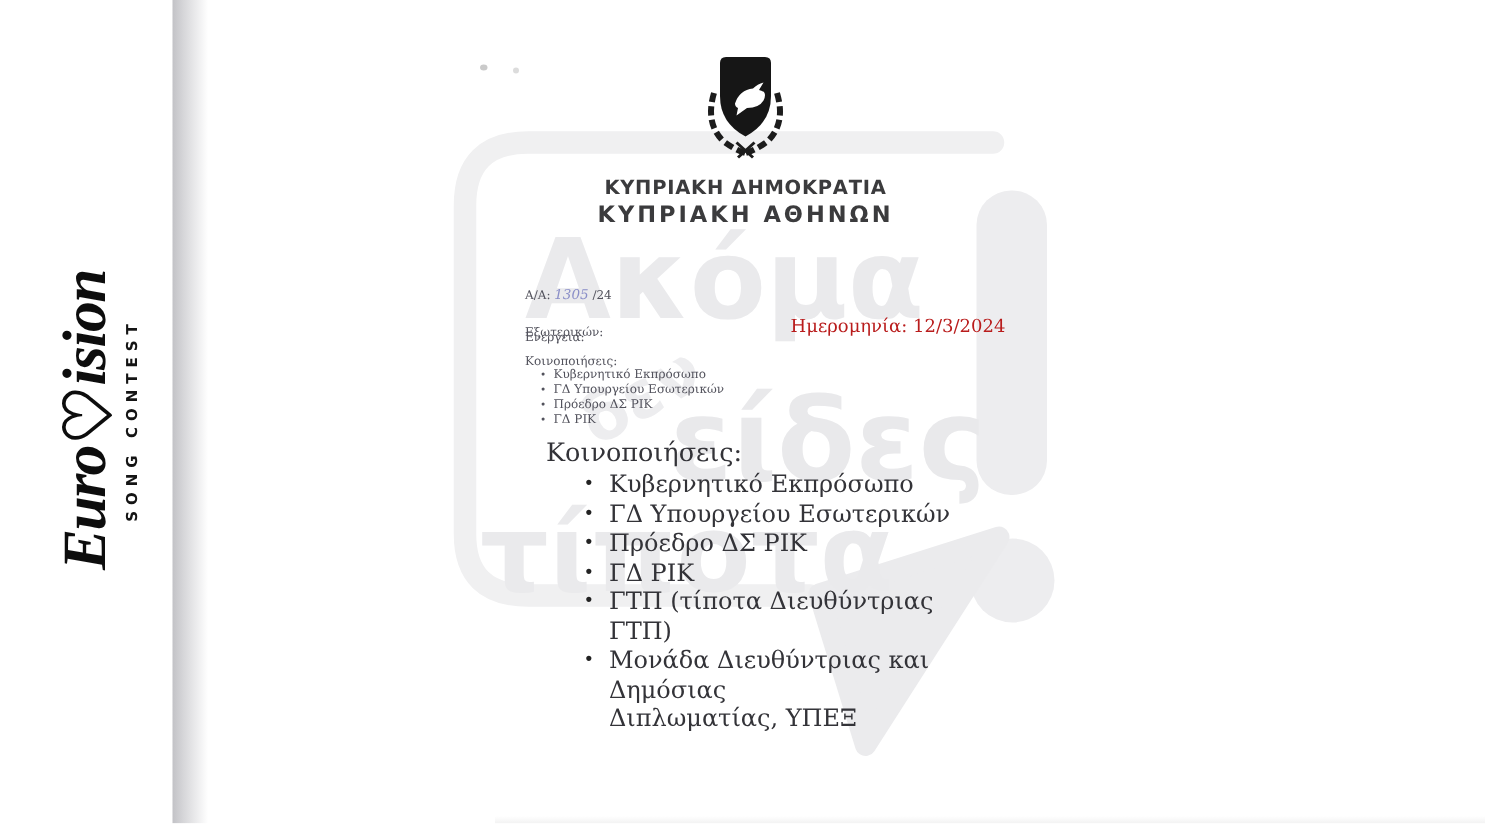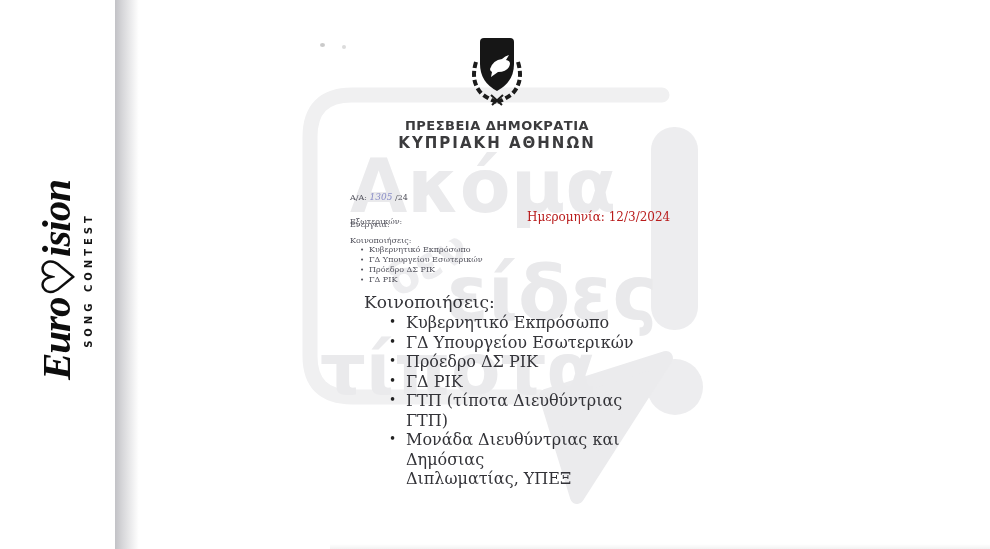--- a/index.html
+++ b/index.html
@@ -83,21 +83,21 @@
   </svg>
 
   <svg class="emblem" width="62" height="72" viewBox="0 0 62 72">
     <path d="M10 26 Q4 46 16 58 Q24 64 31 66" fill="none" stroke="#1c1c1c" stroke-width="4" stroke-dasharray="6 3"></path>
     <path d="M52 26 Q58 46 46 58 Q38 64 31 66" fill="none" stroke="#1c1c1c" stroke-width="4" stroke-dasharray="6 3"></path>
     <path d="M26 69 L37 59 M36 69 L25 59" stroke="#1c1c1c" stroke-width="2"></path>
     <path d="M14 6 Q14 2 18 2 H44 Q48 2 48 6 V28 Q48 46 31 55 Q14 46 14 28 Z" fill="#161616"></path>
     <path d="M24 33 q3 -9 12 -10 q3 -3 7 -4 l-3 5 q6 1 3 7 q-3 5 -11 5 l-7 5 1 -5 q-2 -1 -2 -3 z" fill="#ffffff"></path>
   </svg>
 
-  <div class="hdr hdr1">ΠΡΕΣΒΕΙΑ ΔΗΜΟΚΡΑΤΙΑ</div>
+  <div class="hdr hdr1">ΚΥΠΡΙΑΚΗ ΔΗΜΟΚΡΑΤΙΑ</div>
   <div class="hdr hdr2">ΚΥΠΡΙΑΚΗ ΑΘΗΝΩΝ</div>
 
   <div class="meta" style="top:192px;">
     <span>Α/Α:</span>
     <span class="blue">1305</span>
     <span>/24</span>
   </div>
   <div class="meta" style="top:220px;">Ενέργεια:</div>
   <div class="meta" style="top:217px;">Εξωτερικών:</div>
   <div class="meta" style="top:236px;">Κοινοποιήσεις:</div>

